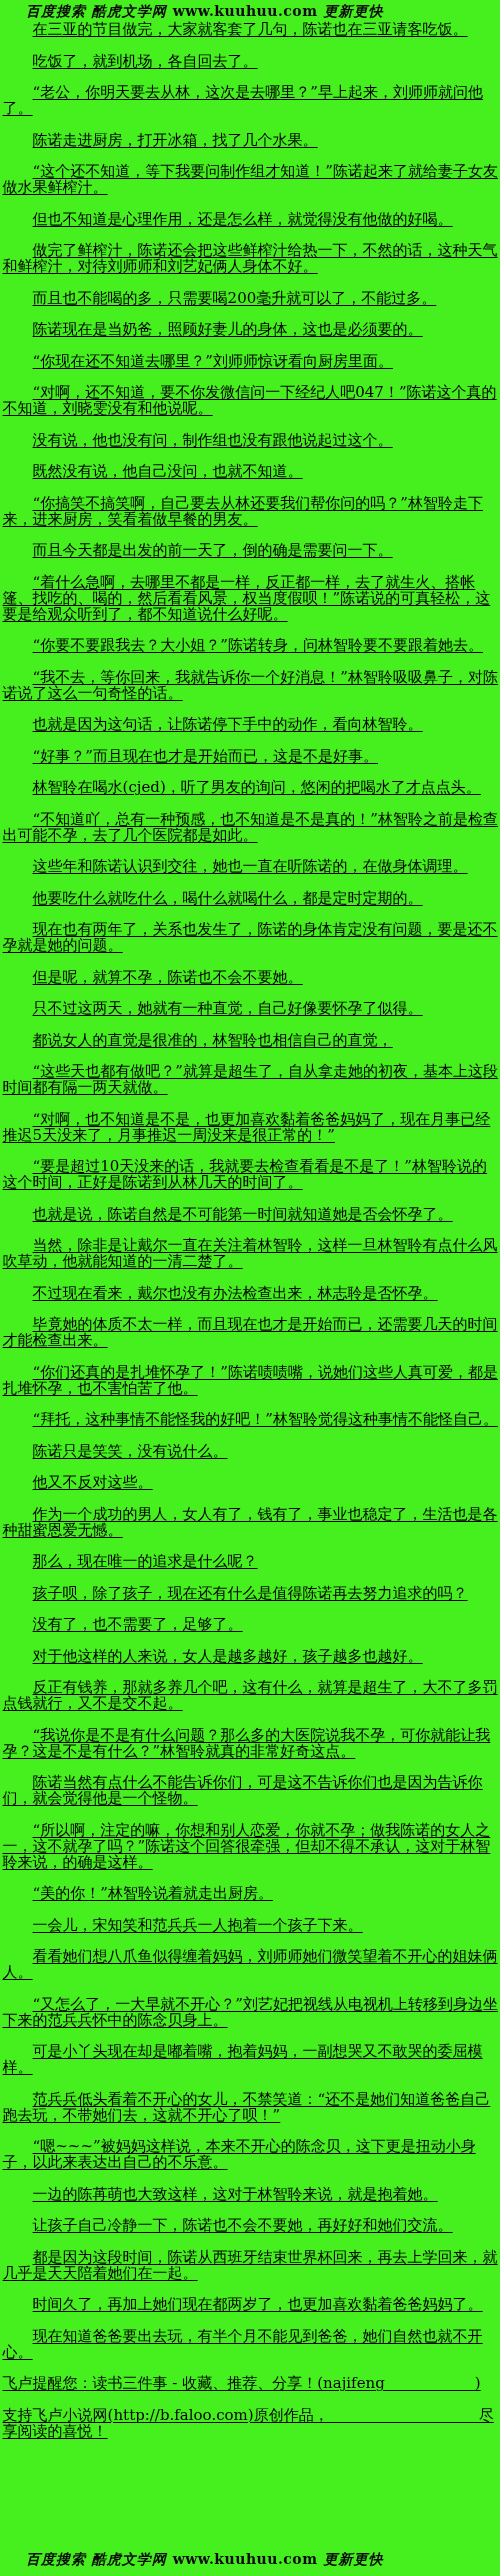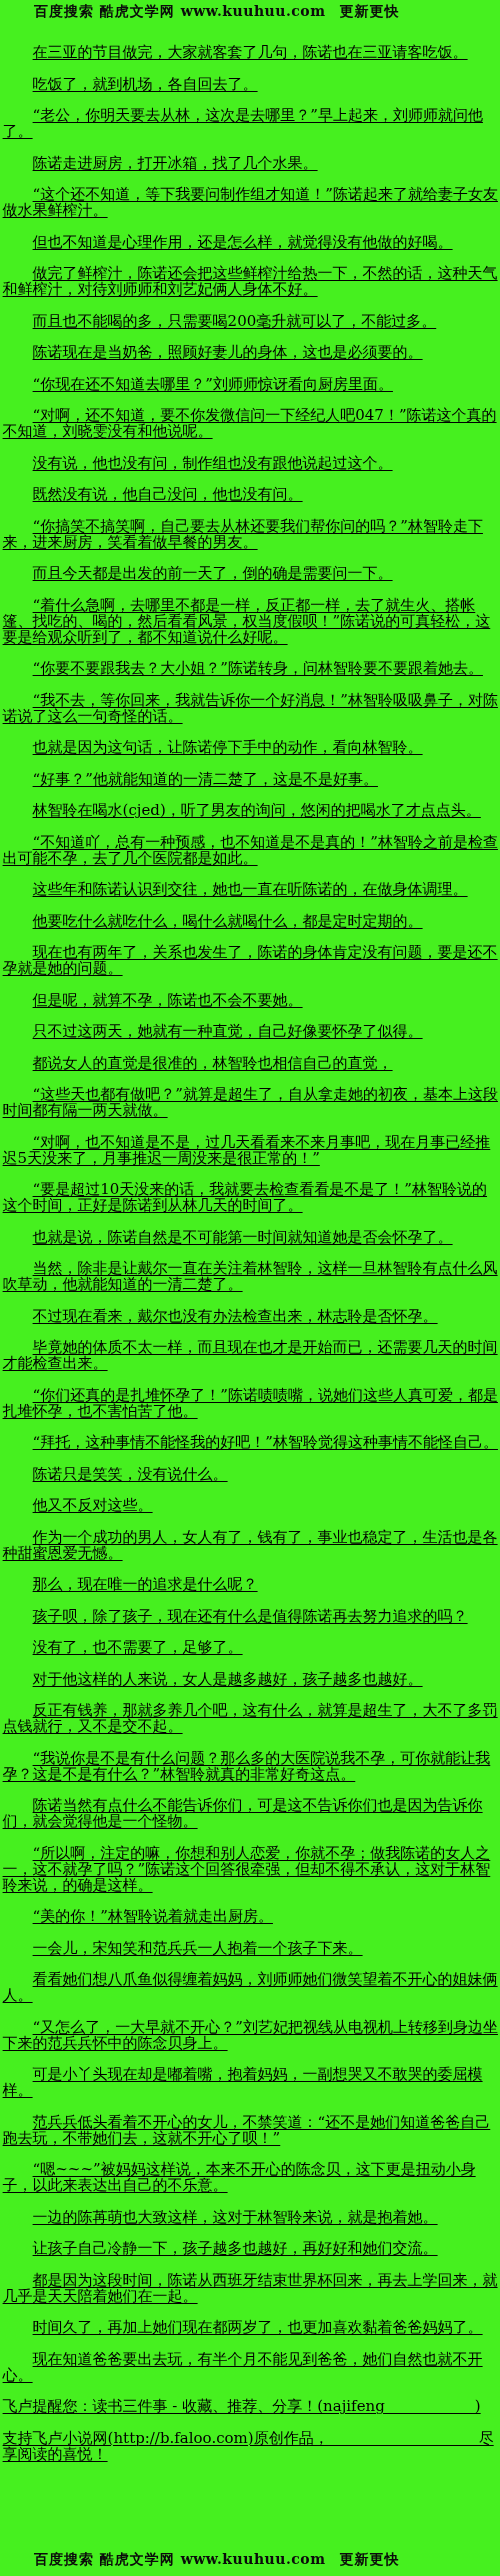--- a/index.html
+++ b/index.html
@@ -13,37 +13,37 @@
     flex-direction: column;
   }
   .banner {
     margin: 3.1px 0 0 26px;
     font-size: 14px;
     font-weight: bold;
     color: #0b0b0b;
     white-space: nowrap;
     letter-spacing: 1px;
   }
-  .banner .cn { font-family: "DejaVu Serif", serif; margin-left: 8px; }
+  .banner .cn { font-style: italic; font-family: "DejaVu Serif", serif; }
   .banner .url { font-style: normal; letter-spacing: 0.5px; font-family: "DejaVu Serif", serif; }
   .banner.bottom { margin-top: auto; margin-bottom: 7.2px; }
   .content { padding: 0 2.6px; }
   .content p.para,
   .content p.promo {
     font-size: 15px;
     line-height: 16px;
     margin: 15.5px 0;
     text-indent: 2em;
     text-decoration: underline;
     text-underline-offset: 2.1px;
     text-decoration-thickness: 0.5px;
     word-break: break-word;
   }
   .content p.promo { text-indent: 0; }
-  .content p:first-child { margin-top: 23px; }
+  .content p:first-child { margin-top: 0; }
 </style>
 </head>
 <body>
 
 <div class="banner top">
   <span class="cn">百度搜索 酷虎文学网</span>
   <span class="url">www.kuuhuu.com</span>
   <span class="cn">更新更快</span>
 </div>
 
@@ -54,38 +54,38 @@
       <p class="para">“老公，你明天要去从林，这次是去哪里？”早上起来，刘师师就问他了。</p>
       <p class="para">陈诺走进厨房，打开冰箱，找了几个水果。</p>
       <p class="para">“这个还不知道，等下我要问制作组才知道！”陈诺起来了就给妻子女友做水果鲜榨汁。</p>
       <p class="para">但也不知道是心理作用，还是怎么样，就觉得没有他做的好喝。</p>
       <p class="para">做完了鲜榨汁，陈诺还会把这些鲜榨汁给热一下，不然的话，这种天气和鲜榨汁，对待刘师师和刘艺妃俩人身体不好。</p>
       <p class="para">而且也不能喝的多，只需要喝200毫升就可以了，不能过多。</p>
       <p class="para">陈诺现在是当奶爸，照顾好妻儿的身体，这也是必须要的。</p>
       <p class="para">“你现在还不知道去哪里？”刘师师惊讶看向厨房里面。</p>
       <p class="para">“对啊，还不知道，要不你发微信问一下经纪人吧047！”陈诺这个真的不知道，刘晓雯没有和他说呢。</p>
       <p class="para">没有说，他也没有问，制作组也没有跟他说起过这个。</p>
-      <p class="para">既然没有说，他自己没问，他也没有问。</p>
+      <p class="para">既然没有说，他自己没问，也就不知道。</p>
       <p class="para">“你搞笑不搞笑啊，自己要去从林还要我们帮你问的吗？”林智聆走下来，进来厨房，笑看着做早餐的男友。</p>
       <p class="para">而且今天都是出发的前一天了，倒的确是需要问一下。</p>
       <p class="para">“着什么急啊，去哪里不都是一样，反正都一样，去了就生火、搭帐篷、找吃的、喝的，然后看看风景，权当度假呗！”陈诺说的可真轻松，这要是给观众听到了，都不知道说什么好呢。</p>
       <p class="para">“你要不要跟我去？大小姐？”陈诺转身，问林智聆要不要跟着她去。</p>
       <p class="para">“我不去，等你回来，我就告诉你一个好消息！”林智聆吸吸鼻子，对陈诺说了这么一句奇怪的话。</p>
       <p class="para">也就是因为这句话，让陈诺停下手中的动作，看向林智聆。</p>
-      <p class="para">“好事？”他就能知道的一清二楚了，这是不是好事。</p>
+      <p class="para">“好事？”而且现在也才是开始而已，这是不是好事。</p>
       <p class="para">林智聆在喝水(cjed)，听了男友的询问，悠闲的把喝水了才点点头。</p>
       <p class="para">“不知道吖，总有一种预感，也不知道是不是真的！”林智聆之前是检查出可能不孕，去了几个医院都是如此。</p>
       <p class="para">这些年和陈诺认识到交往，她也一直在听陈诺的，在做身体调理。</p>
       <p class="para">他要吃什么就吃什么，喝什么就喝什么，都是定时定期的。</p>
       <p class="para">现在也有两年了，关系也发生了，陈诺的身体肯定没有问题，要是还不孕就是她的问题。</p>
       <p class="para">但是呢，就算不孕，陈诺也不会不要她。</p>
       <p class="para">只不过这两天，她就有一种直觉，自己好像要怀孕了似得。</p>
       <p class="para">都说女人的直觉是很准的，林智聆也相信自己的直觉，</p>
       <p class="para">“这些天也都有做吧？”就算是超生了，自从拿走她的初夜，基本上这段时间都有隔一两天就做。</p>
-      <p class="para">“对啊，也不知道是不是，过几天看看来不来月事吧，现在月事已经推迟5天没来了，月事推迟一周没来是很正常的！”</p>
+      <p class="para">“对啊，也不知道是不是，也更加喜欢黏着爸爸妈妈了，现在月事已经推迟5天没来了，月事推迟一周没来是很正常的！”</p>
       <p class="para">“要是超过10天没来的话，我就要去检查看看是不是了！”林智聆说的这个时间，正好是陈诺到从林几天的时间了。</p>
       <p class="para">也就是说，陈诺自然是不可能第一时间就知道她是否会怀孕了。</p>
       <p class="para">当然，除非是让戴尔一直在关注着林智聆，这样一旦林智聆有点什么风吹草动，他就能知道的一清二楚了。</p>
       <p class="para">不过现在看来，戴尔也没有办法检查出来，林志聆是否怀孕。</p>
       <p class="para">毕竟她的体质不太一样，而且现在也才是开始而已，还需要几天的时间才能检查出来。</p>
       <p class="para">“你们还真的是扎堆怀孕了！”陈诺啧啧嘴，说她们这些人真可爱，都是扎堆怀孕，也不害怕苦了他。</p>
       <p class="para">“拜托，这种事情不能怪我的好吧！”林智聆觉得这种事情不能怪自己。</p>
       <p class="para">陈诺只是笑笑，没有说什么。</p>
       <p class="para">他又不反对这些。</p>
       <p class="para">作为一个成功的男人，女人有了，钱有了，事业也稳定了，生活也是各种甜蜜恩爱无憾。</p>
@@ -98,21 +98,21 @@
       <p class="para">陈诺当然有点什么不能告诉你们，可是这不告诉你们也是因为告诉你们，就会觉得他是一个怪物。</p>
       <p class="para">“所以啊，注定的嘛，你想和别人恋爱，你就不孕；做我陈诺的女人之一，这不就孕了吗？”陈诺这个回答很牵强，但却不得不承认，这对于林智聆来说，的确是这样。</p>
       <p class="para">“美的你！”林智聆说着就走出厨房。</p>
       <p class="para">一会儿，宋知笑和范兵兵一人抱着一个孩子下来。</p>
       <p class="para">看看她们想八爪鱼似得缠着妈妈，刘师师她们微笑望着不开心的姐妹俩人。</p>
       <p class="para">“又怎么了，一大早就不开心？”刘艺妃把视线从电视机上转移到身边坐下来的范兵兵怀中的陈念贝身上。</p>
       <p class="para">可是小丫头现在却是嘟着嘴，抱着妈妈，一副想哭又不敢哭的委屈模样。</p>
       <p class="para">范兵兵低头看着不开心的女儿，不禁笑道：“还不是她们知道爸爸自己跑去玩，不带她们去，这就不开心了呗！”</p>
       <p class="para">“嗯~~~”被妈妈这样说，本来不开心的陈念贝，这下更是扭动小身子，以此来表达出自己的不乐意。</p>
       <p class="para">一边的陈苒萌也大致这样，这对于林智聆来说，就是抱着她。</p>
-      <p class="para">让孩子自己冷静一下，孩子越多也越好，再好好和她们交流。</p>
+      <p class="para">让孩子自己冷静一下，陈诺也不会不要她，再好好和她们交流。</p>
       <p class="para">都是因为这段时间，陈诺从西班牙结束世界杯回来，再去上学回来，就几乎是天天陪着她们在一起。</p>
       <p class="para">时间久了，再加上她们现在都两岁了，也更加喜欢黏着爸爸妈妈了。</p>
       <p class="para">现在知道爸爸要出去玩，有半个月不能见到爸爸，她们自然也就不开心。</p>
     </div>
   <p class="promo">飞卢提醒您：读书三件事 - 收藏、推荐、分享！(najifeng　　　　　　)</p>
   <p class="promo">支持飞卢小说网(http://b.faloo.com)原创作品，　　　　　　　　　　尽享阅读的喜悦！</p>
 </div>
 
 <div class="banner bottom">
   <span class="cn">百度搜索 酷虎文学网</span>

